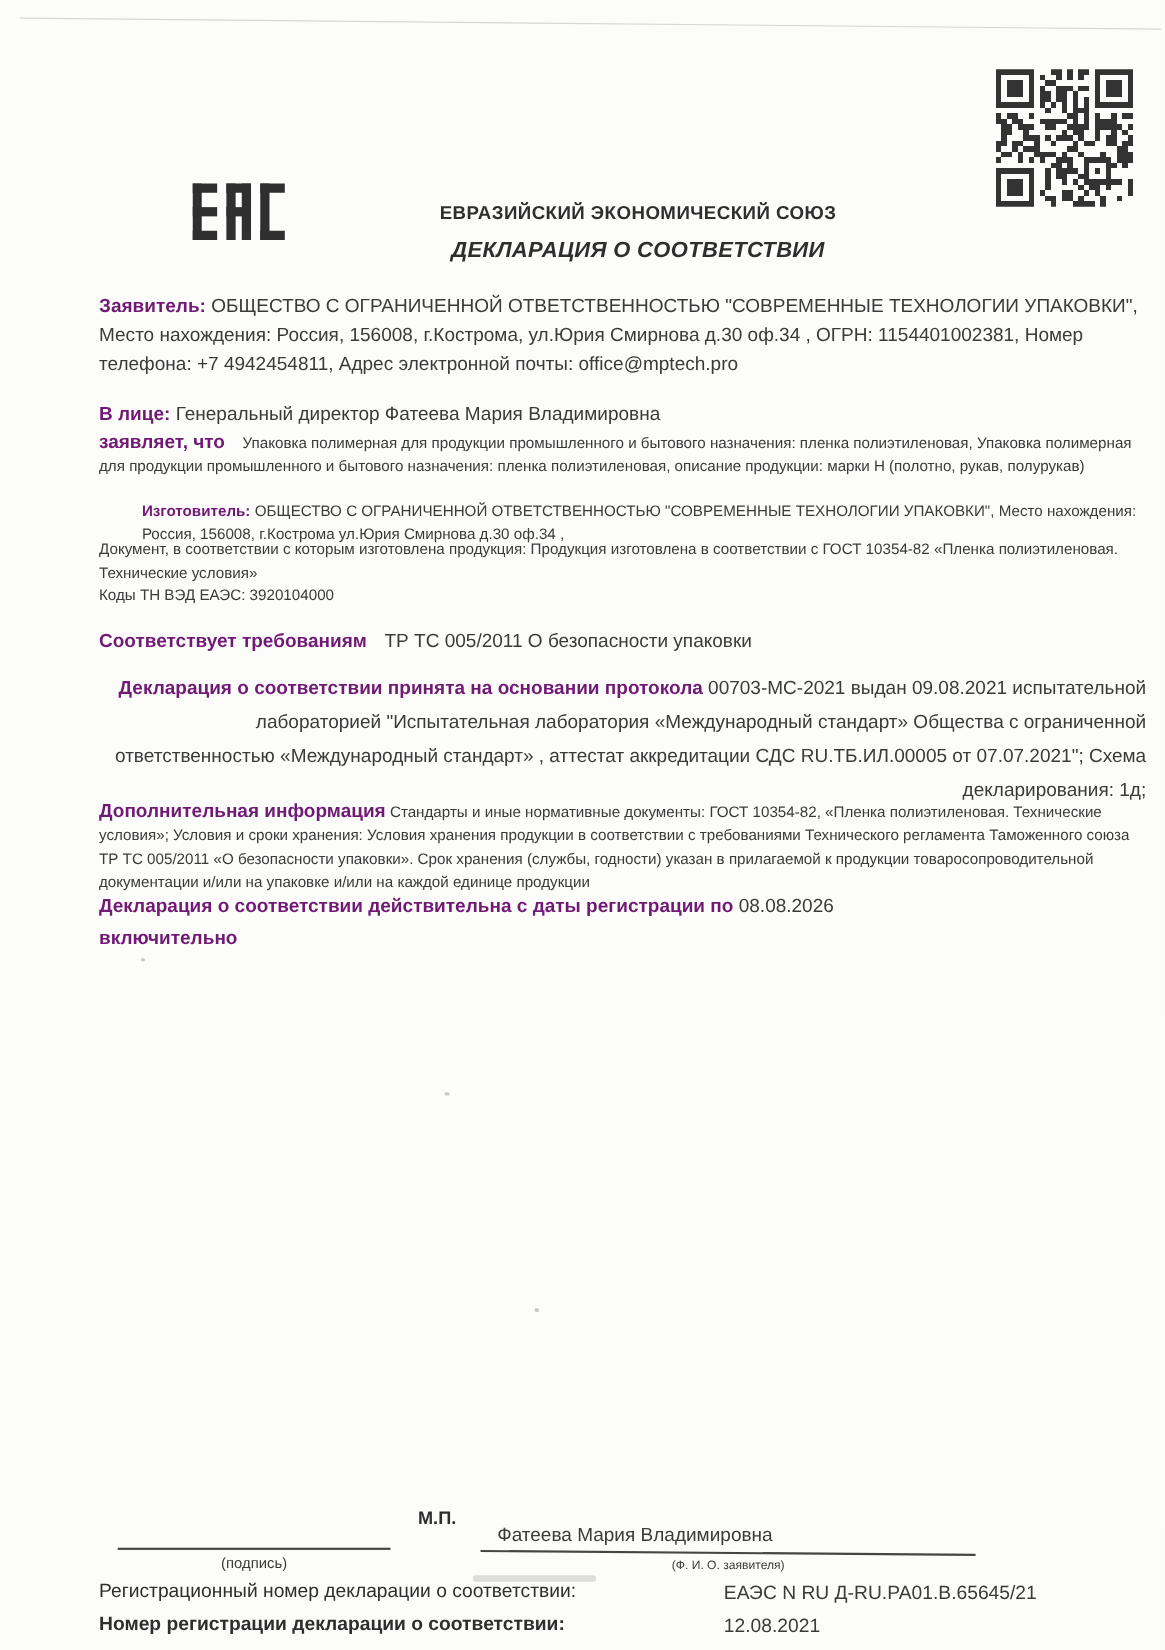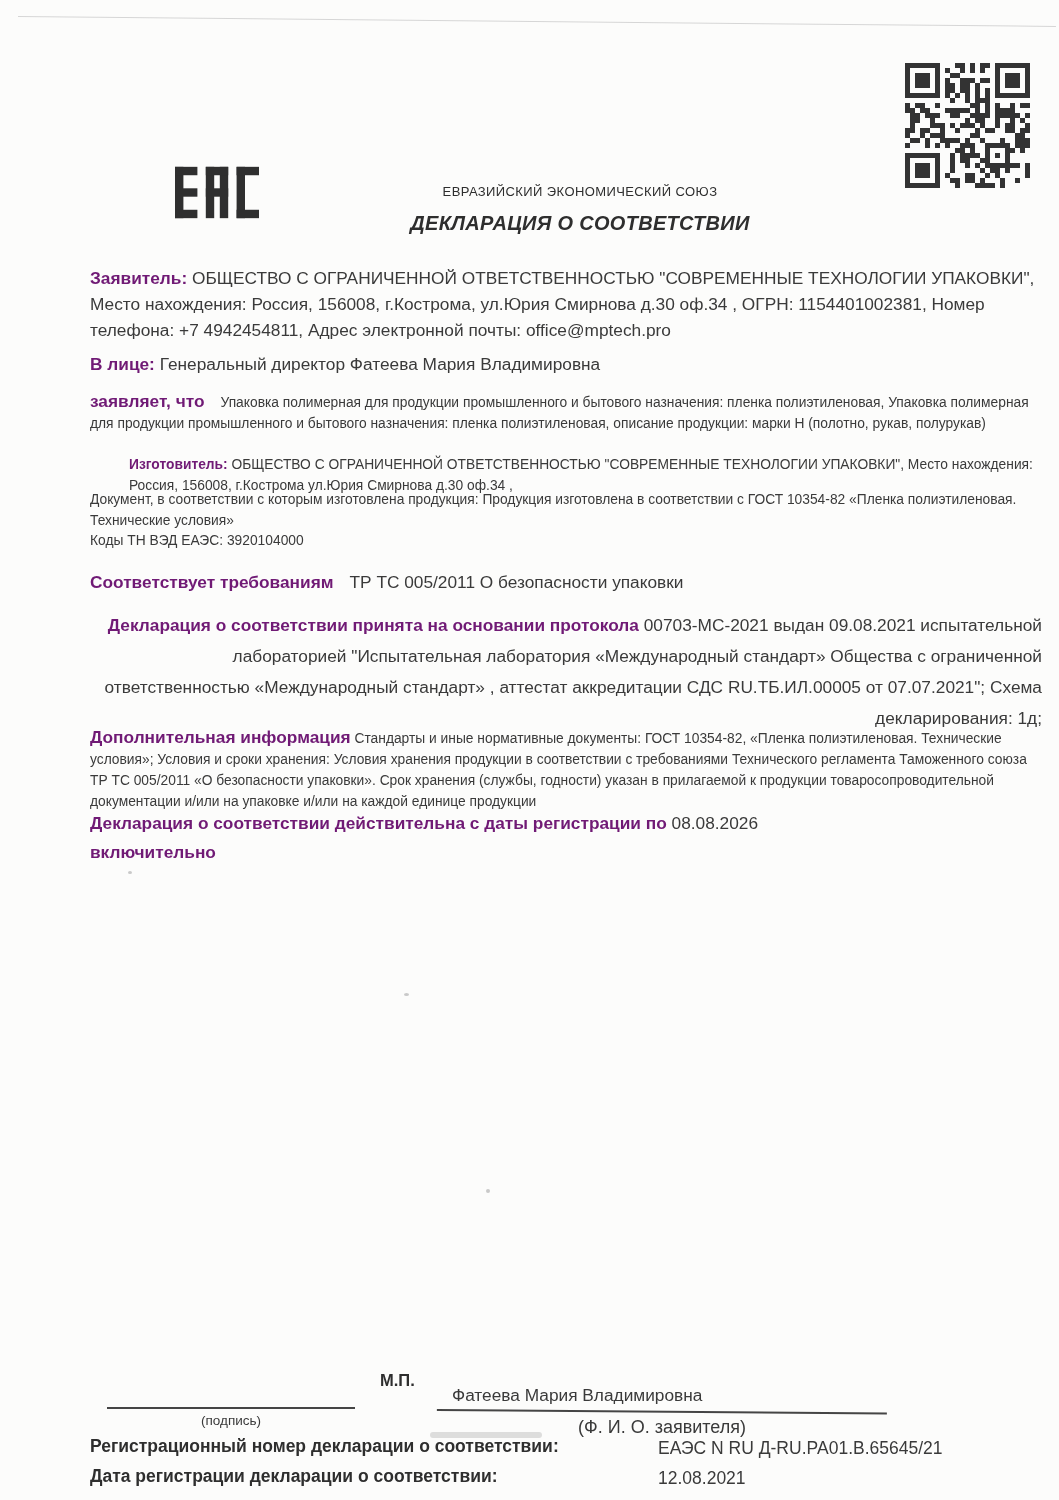--- a/index.html
+++ b/index.html
@@ -10,48 +10,48 @@
     color:#3a3a3a;
   }
   b{color:#701a75;font-weight:bold;}
   
   .scan-line{position:absolute;left:18px;top:16px;width:1038px;border-top:1.6px solid #d6d6d6;transform:rotate(0.55deg);transform-origin:left top;}
   .speck{position:absolute;background:#b3b3b3;border-radius:50%;opacity:.7;}
   .smudge{position:absolute;left:430px;top:1432px;width:112px;height:6px;background:#c2c2c2;opacity:.55;border-radius:3px;}
   
   .eac{position:absolute;left:175px;top:164px;}
   .header{position:absolute;left:280px;top:184px;width:600px;text-align:center;color:#2e2e2e;}
-  .header .h1{font-size:13px;font-weight:normal;letter-spacing:.4px;}
+  .header .h1{font-size:17px;font-weight:bold;letter-spacing:.4px;}
   .header .h2{font-size:20px;font-weight:bold;letter-spacing:.3px;margin-top:13px;font-style:italic;}
   .qr{position:absolute;left:905px;top:63px;width:125px;height:125px;}
   
   .par{position:absolute;left:90px;width:952px;margin:0;}
   .t-large{font-size:17.3px;line-height:25.8px;}
   .t-small{font-size:13.8px;line-height:21px;}
   .lbl-big{font-size:17.3px;}
   .p-applicant{top:266px;padding-right:38px;}
-  .p-person{top:352px;}
+  .p-person{top:364px;}
   .p-declares{top:391px;}
   .p-manufacturer{top:454px;margin-left:39px;}
   .p-document{top:489px;}
   .p-codes{top:530px;}
   .p-serial{top:550px;}
   .p-complies{top:570px;}
   .p-basis{top:610px;line-height:31px;text-align:right;}
   .p-additional{top:727px;}
   .p-valid{top:809px;line-height:29px;}
   .gap-lg{display:inline-block;width:16px;}
   
   .mp{position:absolute;left:380px;top:1371px;font-size:16.5px;font-weight:bold;color:#2e2e2e;}
   .sig-name{position:absolute;left:452px;top:1385px;font-size:17.3px;}
   .line-left{position:absolute;left:107px;top:1394px;width:248px;height:13px;border-bottom:2px solid #454545;}
   .line-right{position:absolute;left:437px;top:1396px;width:450px;height:13px;border-bottom:2px solid #454545;transform:rotate(0.45deg);transform-origin:left top;}
   .cap-left{position:absolute;left:107px;top:1413px;width:248px;text-align:center;font-size:13.5px;}
-  .cap-right{position:absolute;left:437px;top:1417px;width:450px;text-align:center;font-size:18px;}
-  .reg-label-1{position:absolute;left:90px;top:1436px;font-size:17.5px;font-weight:bold;color:#2e2e2e;}
+  .cap-right{position:absolute;left:437px;top:1417px;width:450px;text-align:center;font-size:11px;}
+  .reg-label-1{position:absolute;left:90px;top:1436px;font-size:17.5px;font-weight:normal;color:#2e2e2e;}
   .reg-value-1{position:absolute;left:658px;top:1438px;font-size:17.5px;}
   .reg-label-2{position:absolute;left:90px;top:1466px;font-size:17.5px;font-weight:bold;color:#2e2e2e;}
   .reg-value-2{position:absolute;left:658px;top:1468px;font-size:17.5px;}
 </style>
 </head>
 <body>
 
 <div class="page">
 
   <div class="scan-line"></div>
@@ -345,16 +345,16 @@
 
   <div class="mp">М.П.</div>
   <div class="sig-name">Фатеева Мария Владимировна</div>
   <div class="line-left"></div>
   <div class="line-right"></div>
   <div class="cap-left">(подпись)</div>
   <div class="cap-right">(Ф. И. О. заявителя)</div>
 
   <div class="reg-label-1">Регистрационный номер декларации о соответствии:</div>
   <div class="reg-value-1">ЕАЭС N RU Д-RU.РА01.В.65645/21</div>
-  <div class="reg-label-2">Дата регистрации декларации о соответствии:</div>
+  <div class="reg-label-2">Номер регистрации декларации о соответствии:</div>
   <div class="reg-value-2">12.08.2021</div>
 
 </div>
 
 </body></html>

